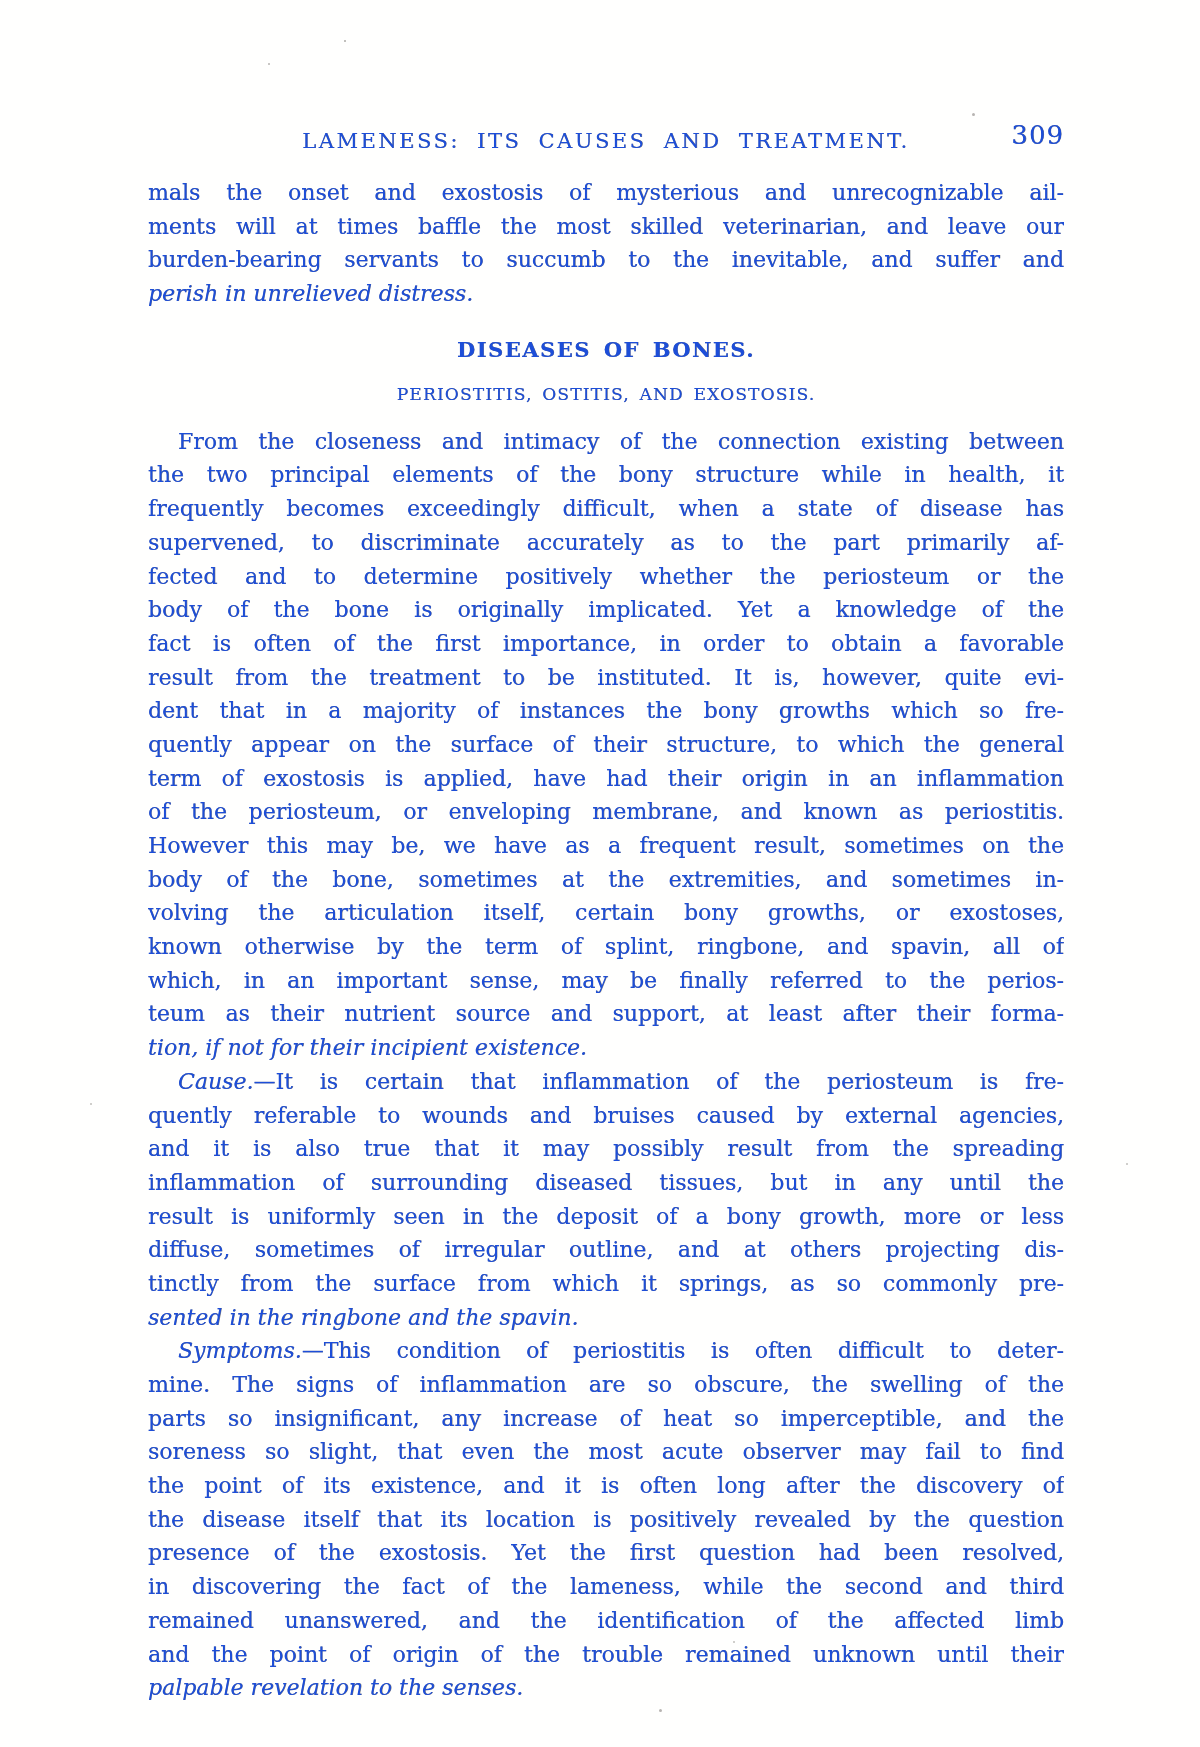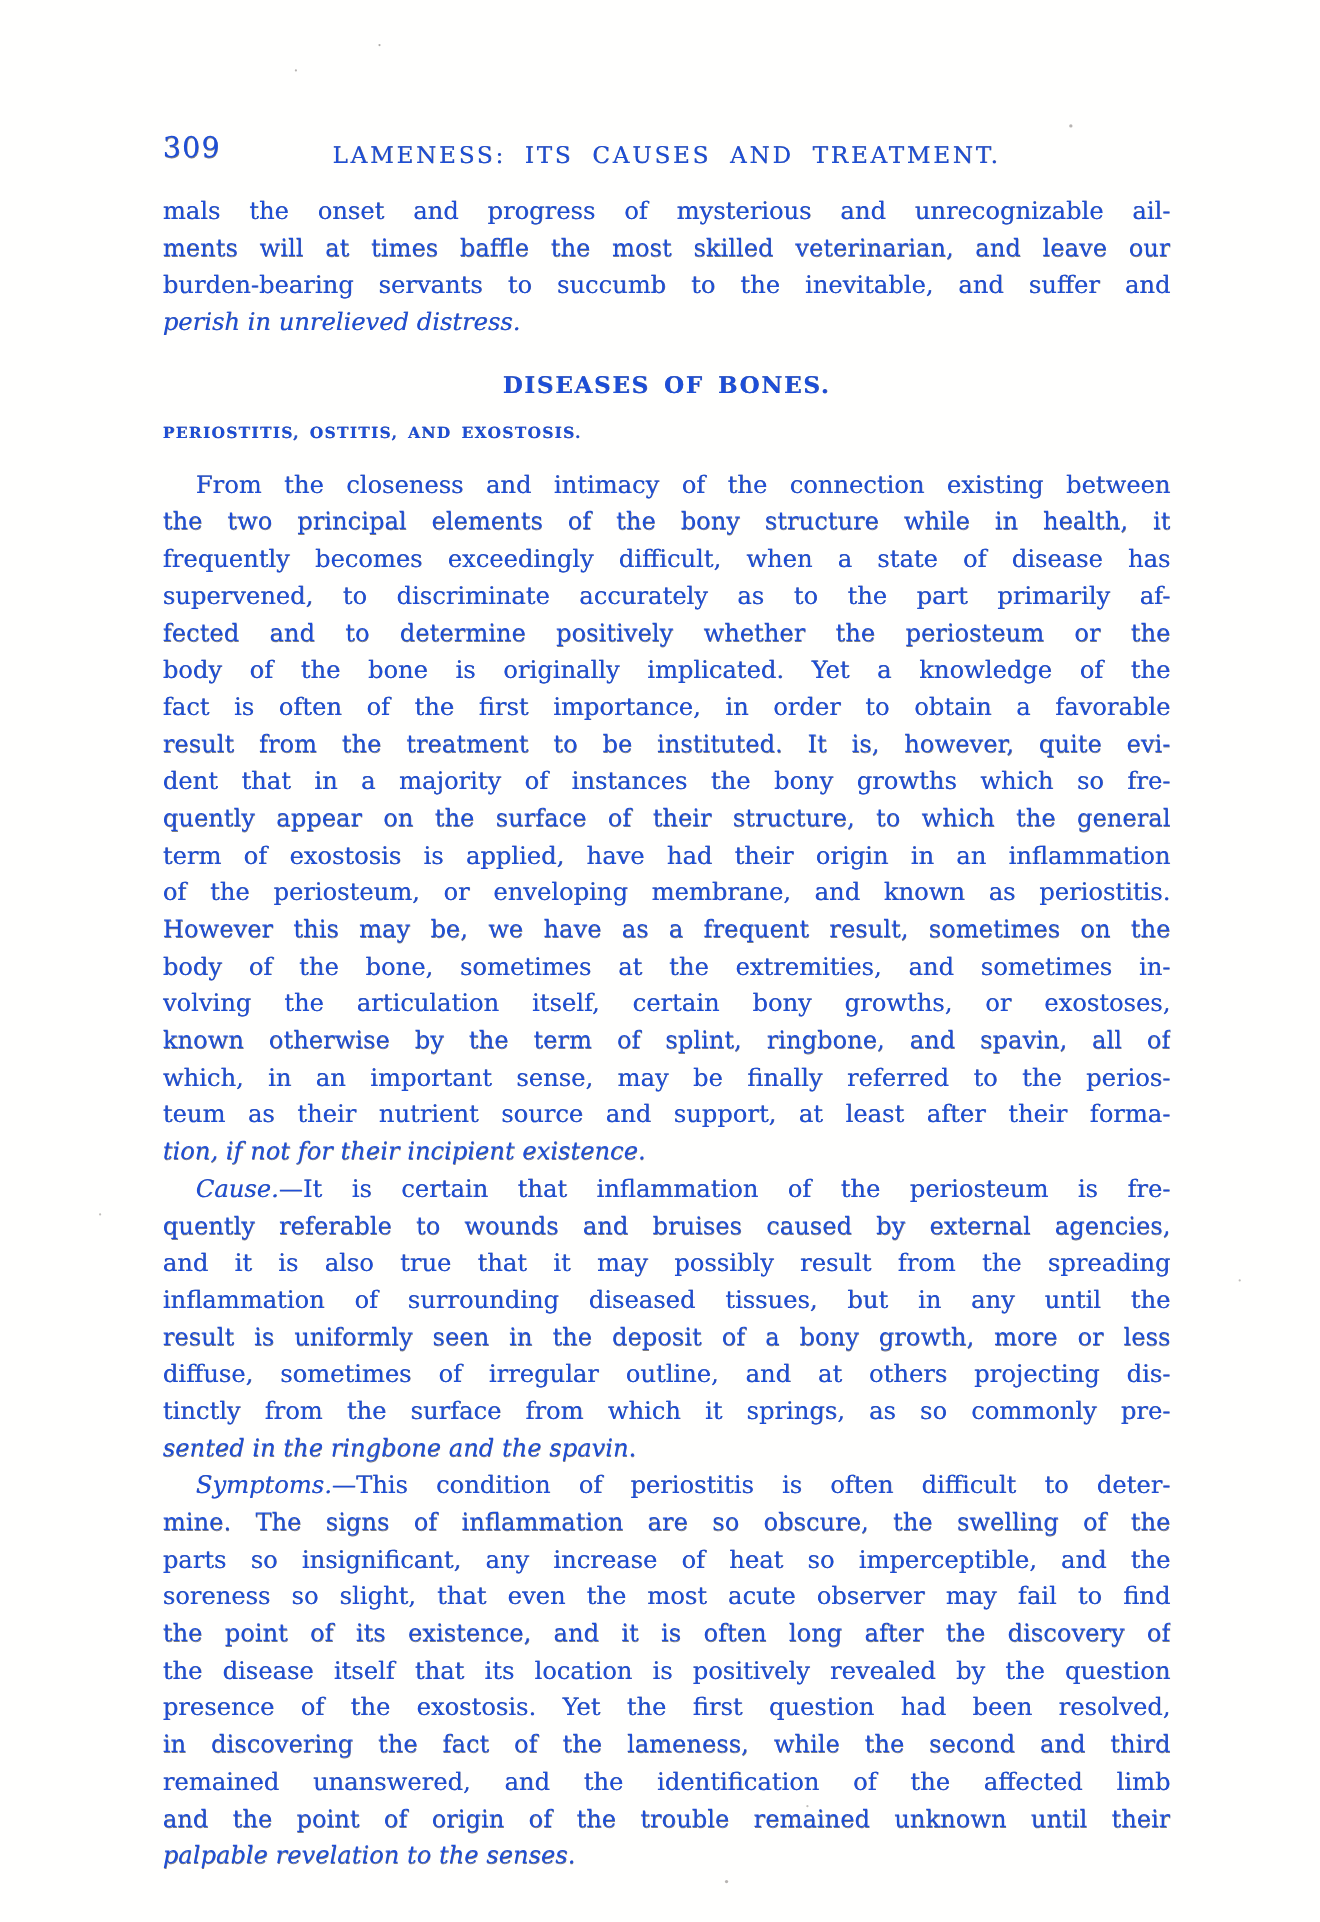--- a/index.html
+++ b/index.html
@@ -7,50 +7,50 @@
     position:relative;width:1200px;height:1747px;background:#fffffe;overflow:hidden;
     font-family:"DejaVu Serif", serif;color:#1d4ed8;
     text-shadow:0.3px 0.4px 0.45px rgba(27,21,16,0.55);
   }
   .runhead{
     position:absolute;top:129px;left:148px;width:916px;
     text-align:center;font-size:21px;letter-spacing:2.5px;word-spacing:8px;
   }
   .pagenum{
     position:absolute;top:120px;left:148px;width:916px;
-    font-size:26px;letter-spacing:1px;
+    text-align:right;font-size:26px;letter-spacing:1px;
   }
   .column{position:absolute;left:148px;top:176px;width:916px;}
   .paragraph{margin:0;}
   .line{
     font-size:22px;line-height:33.7px;height:33.7px;overflow:hidden;
     text-align:justify;text-align-last:justify;
   }
   .line.last{text-align-last:left;font-style:italic;}
   .line.indent{text-indent:30px;}
   .heading{
     margin-top:24px;line-height:30px;font-size:21px;font-weight:bold;
     text-align:center;letter-spacing:1.5px;word-spacing:4px;
   }
   .subheading{
-    margin-top:17px;margin-bottom:19px;line-height:24px;font-size:14px;font-weight:bold;
-    letter-spacing:1.2px;word-spacing:3px;
+    margin-top:17px;margin-bottom:19px;line-height:24px;font-size:17px;font-weight:normal;
+    text-align:center;letter-spacing:1.2px;word-spacing:3px;
   }
   i{font-style:italic;}
   .speck{position:absolute;background:#4a4440;border-radius:50%;}
 </style>
 </head>
 <body>
 
 <div class="page">
   <div class="runhead">LAMENESS: ITS CAUSES AND TREATMENT.</div>
   <div class="pagenum">309</div>
   <div class="column" id="column">
       <div class="paragraph">
-        <div class="line">mals the onset and progress of mysterious and unrecognizable ail-</div>
+        <div class="line">mals the onset and exostosis of mysterious and unrecognizable ail-</div>
         <div class="line">ments will at times baffle the most skilled veterinarian, and leave our</div>
         <div class="line">burden-bearing servants to succumb to the inevitable, and suffer and</div>
         <div class="line last">perish in unrelieved distress.</div>
       </div>
       <div class="heading">DISEASES OF BONES.</div>
       <div class="subheading">PERIOSTITIS, OSTITIS, AND EXOSTOSIS.</div>
       <div class="paragraph">
         <div class="line indent">From the closeness and intimacy of the connection existing between</div>
         <div class="line">the two principal elements of the bony structure while in health, it</div>
         <div class="line">frequently becomes exceedingly difficult, when a state of disease has</div>

